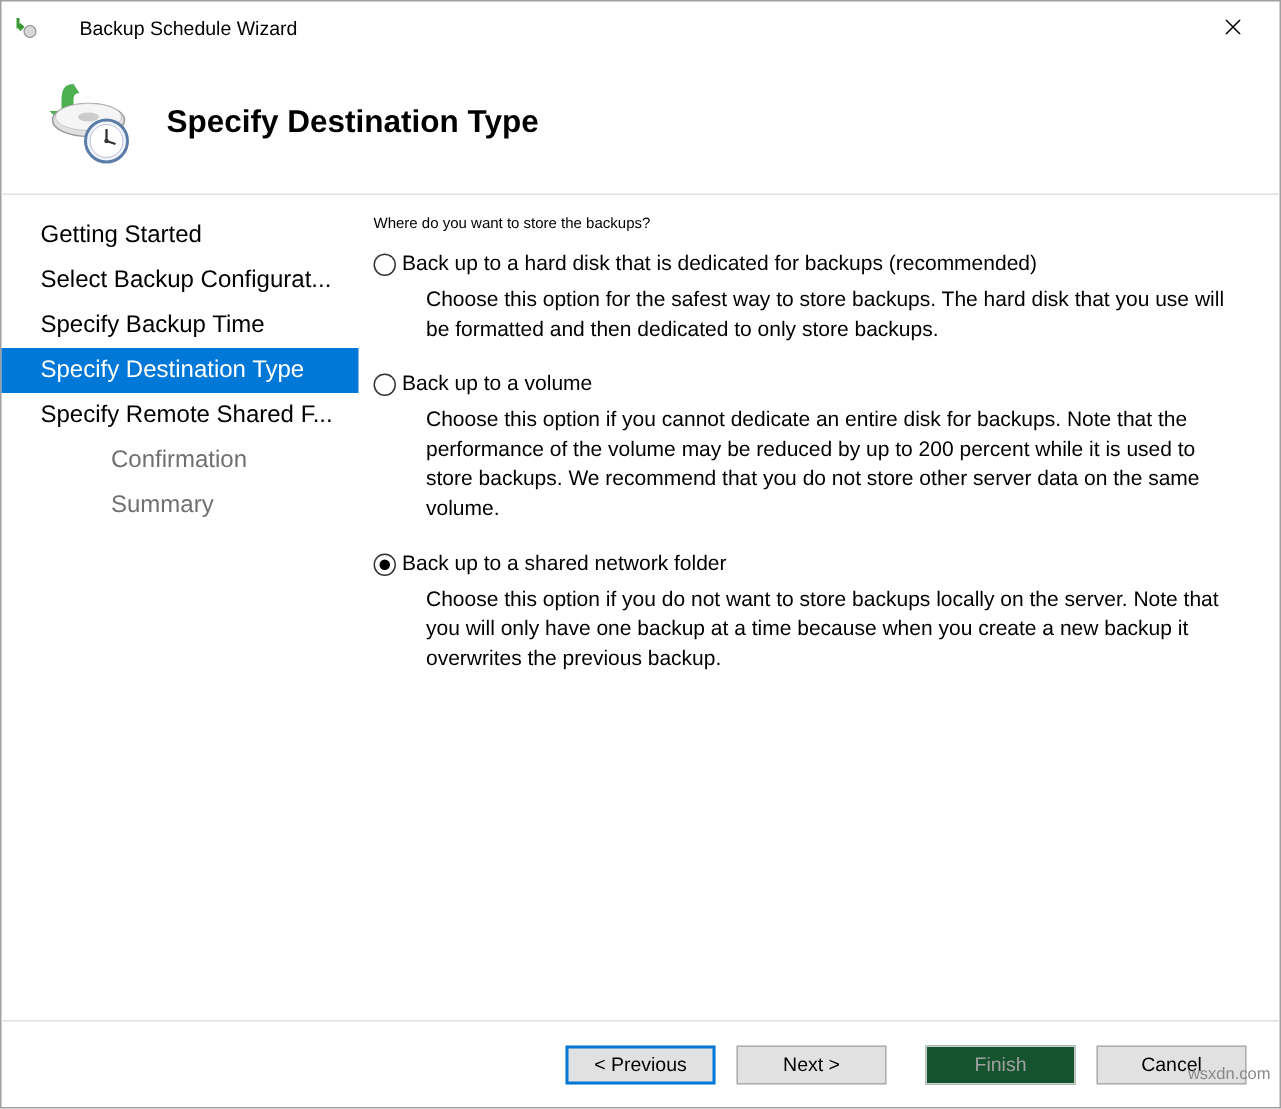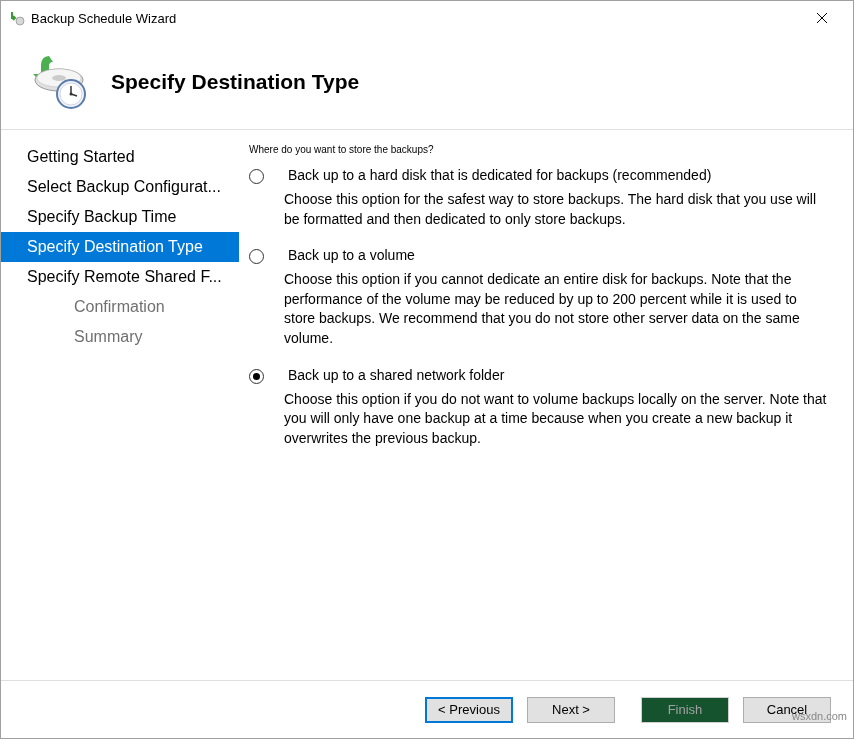--- a/index.html
+++ b/index.html
@@ -16,21 +16,21 @@
 }
 
 .titlebar {
   height: 34px;
   display: flex;
   align-items: center;
   padding: 0 8px;
   font-size: 13px;
 }
 .titlebar .t-icon { width: 16px; height: 16px; margin-right: 6px; display:inline-flex; align-items:center; justify-content:center; }
-.titlebar .title-text { flex: 1; }
+.titlebar .title-text { flex: 1; margin-left: 22px; }
 .titlebar .close {
   width: 46px; height: 30px;
   display: flex; align-items: center; justify-content: center;
   font-size: 14px; font-weight: 300;
   cursor: pointer;
 }
 
 .header {
   height: 95px;
   display: flex;
@@ -63,21 +63,21 @@
 .side-item.disabled { color: #707070; cursor: default; margin-left: 47px; }
 
 .content {
   flex: 1;
   padding: 14px 22px 10px 10px;
   overflow: auto;
 }
 .question { font-size: 10px; margin-bottom: 12px; }
 
 .opt { margin-bottom: 18px; }
-.opt-row { display: flex; align-items: flex-start; gap: 24px; }
+.opt-row { display: flex; align-items: flex-start; gap: 4px; }
 .radio {
   width: 15px; height: 15px; border: 1px solid #333; border-radius: 50%;
   margin-top: 2px; flex-shrink: 0; position: relative; cursor: pointer;
   background: #fff;
 }
 .radio.checked::after {
   content: ""; position: absolute; top: 3px; left: 3px;
   width: 7px; height: 7px; border-radius: 50%; background: #000;
 }
 .opt-label { font-size: 14px; cursor: pointer; }
@@ -86,21 +86,21 @@
 .footer {
   height: 58px;
   display: flex;
   align-items: center;
   justify-content: flex-end;
   gap: 14px;
   padding: 0 22px;
   border-top: 1px solid #e0e0e0;
 }
 .btn {
-  width: 88px; height: 26px;
+  width: 100px; height: 26px;
   border: 1px solid #adadad;
   background: #e1e1e1;
   font-size: 13px;
   display: flex; align-items: center; justify-content: center;
   cursor: pointer;
 }
 .btn.primary { border: 2px solid #0078d7; background: #e1e1e1; }
 .btn.disabled { color: #a0a0a0; cursor: default; background: #14532d; border-color: #d0d0d0; margin-left: 12px; }
 
 .watermark {
@@ -175,21 +175,21 @@
           <div class="opt-label">Back up to a volume</div>
         </div>
         <div class="opt-desc">Choose this option if you cannot dedicate an entire disk for backups. Note that the performance of the volume may be reduced by up to 200 percent while it is used to store backups. We recommend that you do not store other server data on the same volume.</div>
       </div>
 
       <div class="opt">
         <div class="opt-row">
           <div class="radio checked"></div>
           <div class="opt-label">Back up to a shared network folder</div>
         </div>
-        <div class="opt-desc">Choose this option if you do not want to volume backups locally on the server. Note that you will only have one backup at a time because when you create a new backup it overwrites the previous backup.</div>
+        <div class="opt-desc">Choose this option if you do not want to store backups locally on the server. Note that you will only have one backup at a time because when you create a new backup it overwrites the previous backup.</div>
       </div>
     </div>
   </div>
 
   <div class="footer">
     <div class="btn primary">&lt; Previous</div>
     <div class="btn">Next &gt;</div>
     <div class="btn disabled">Finish</div>
     <div class="btn">Cancel</div>
   </div>

